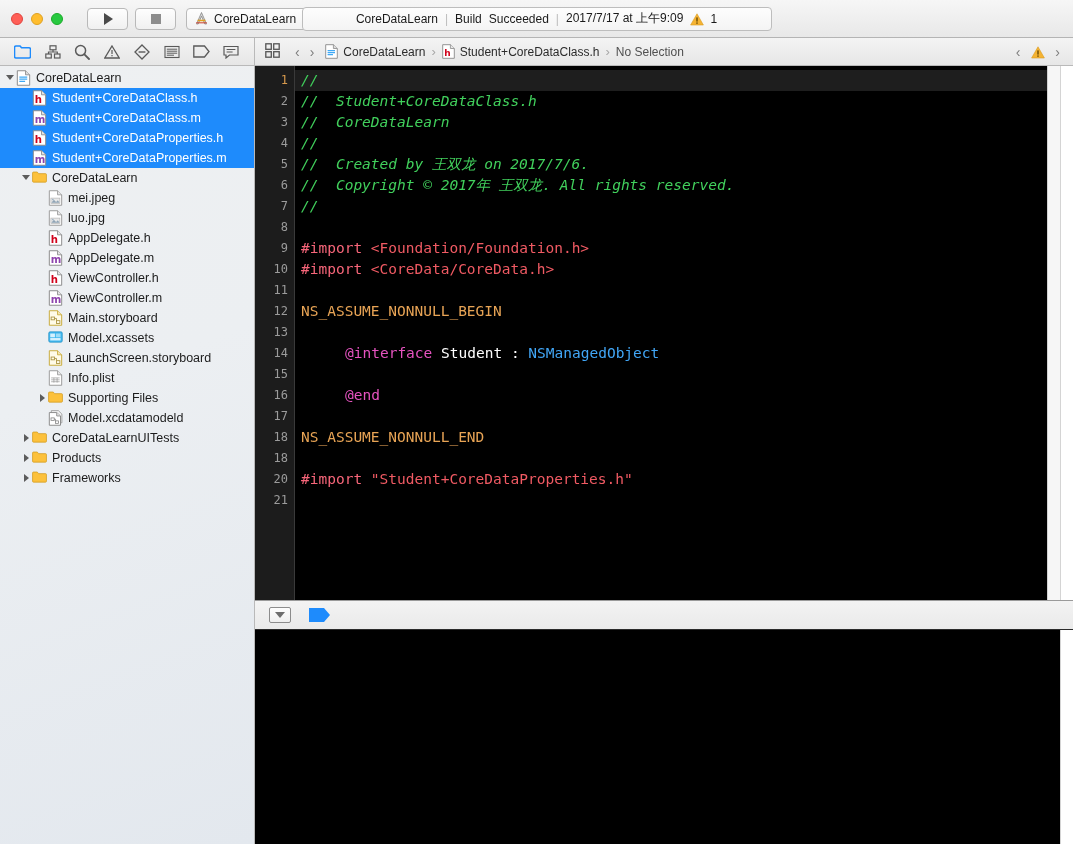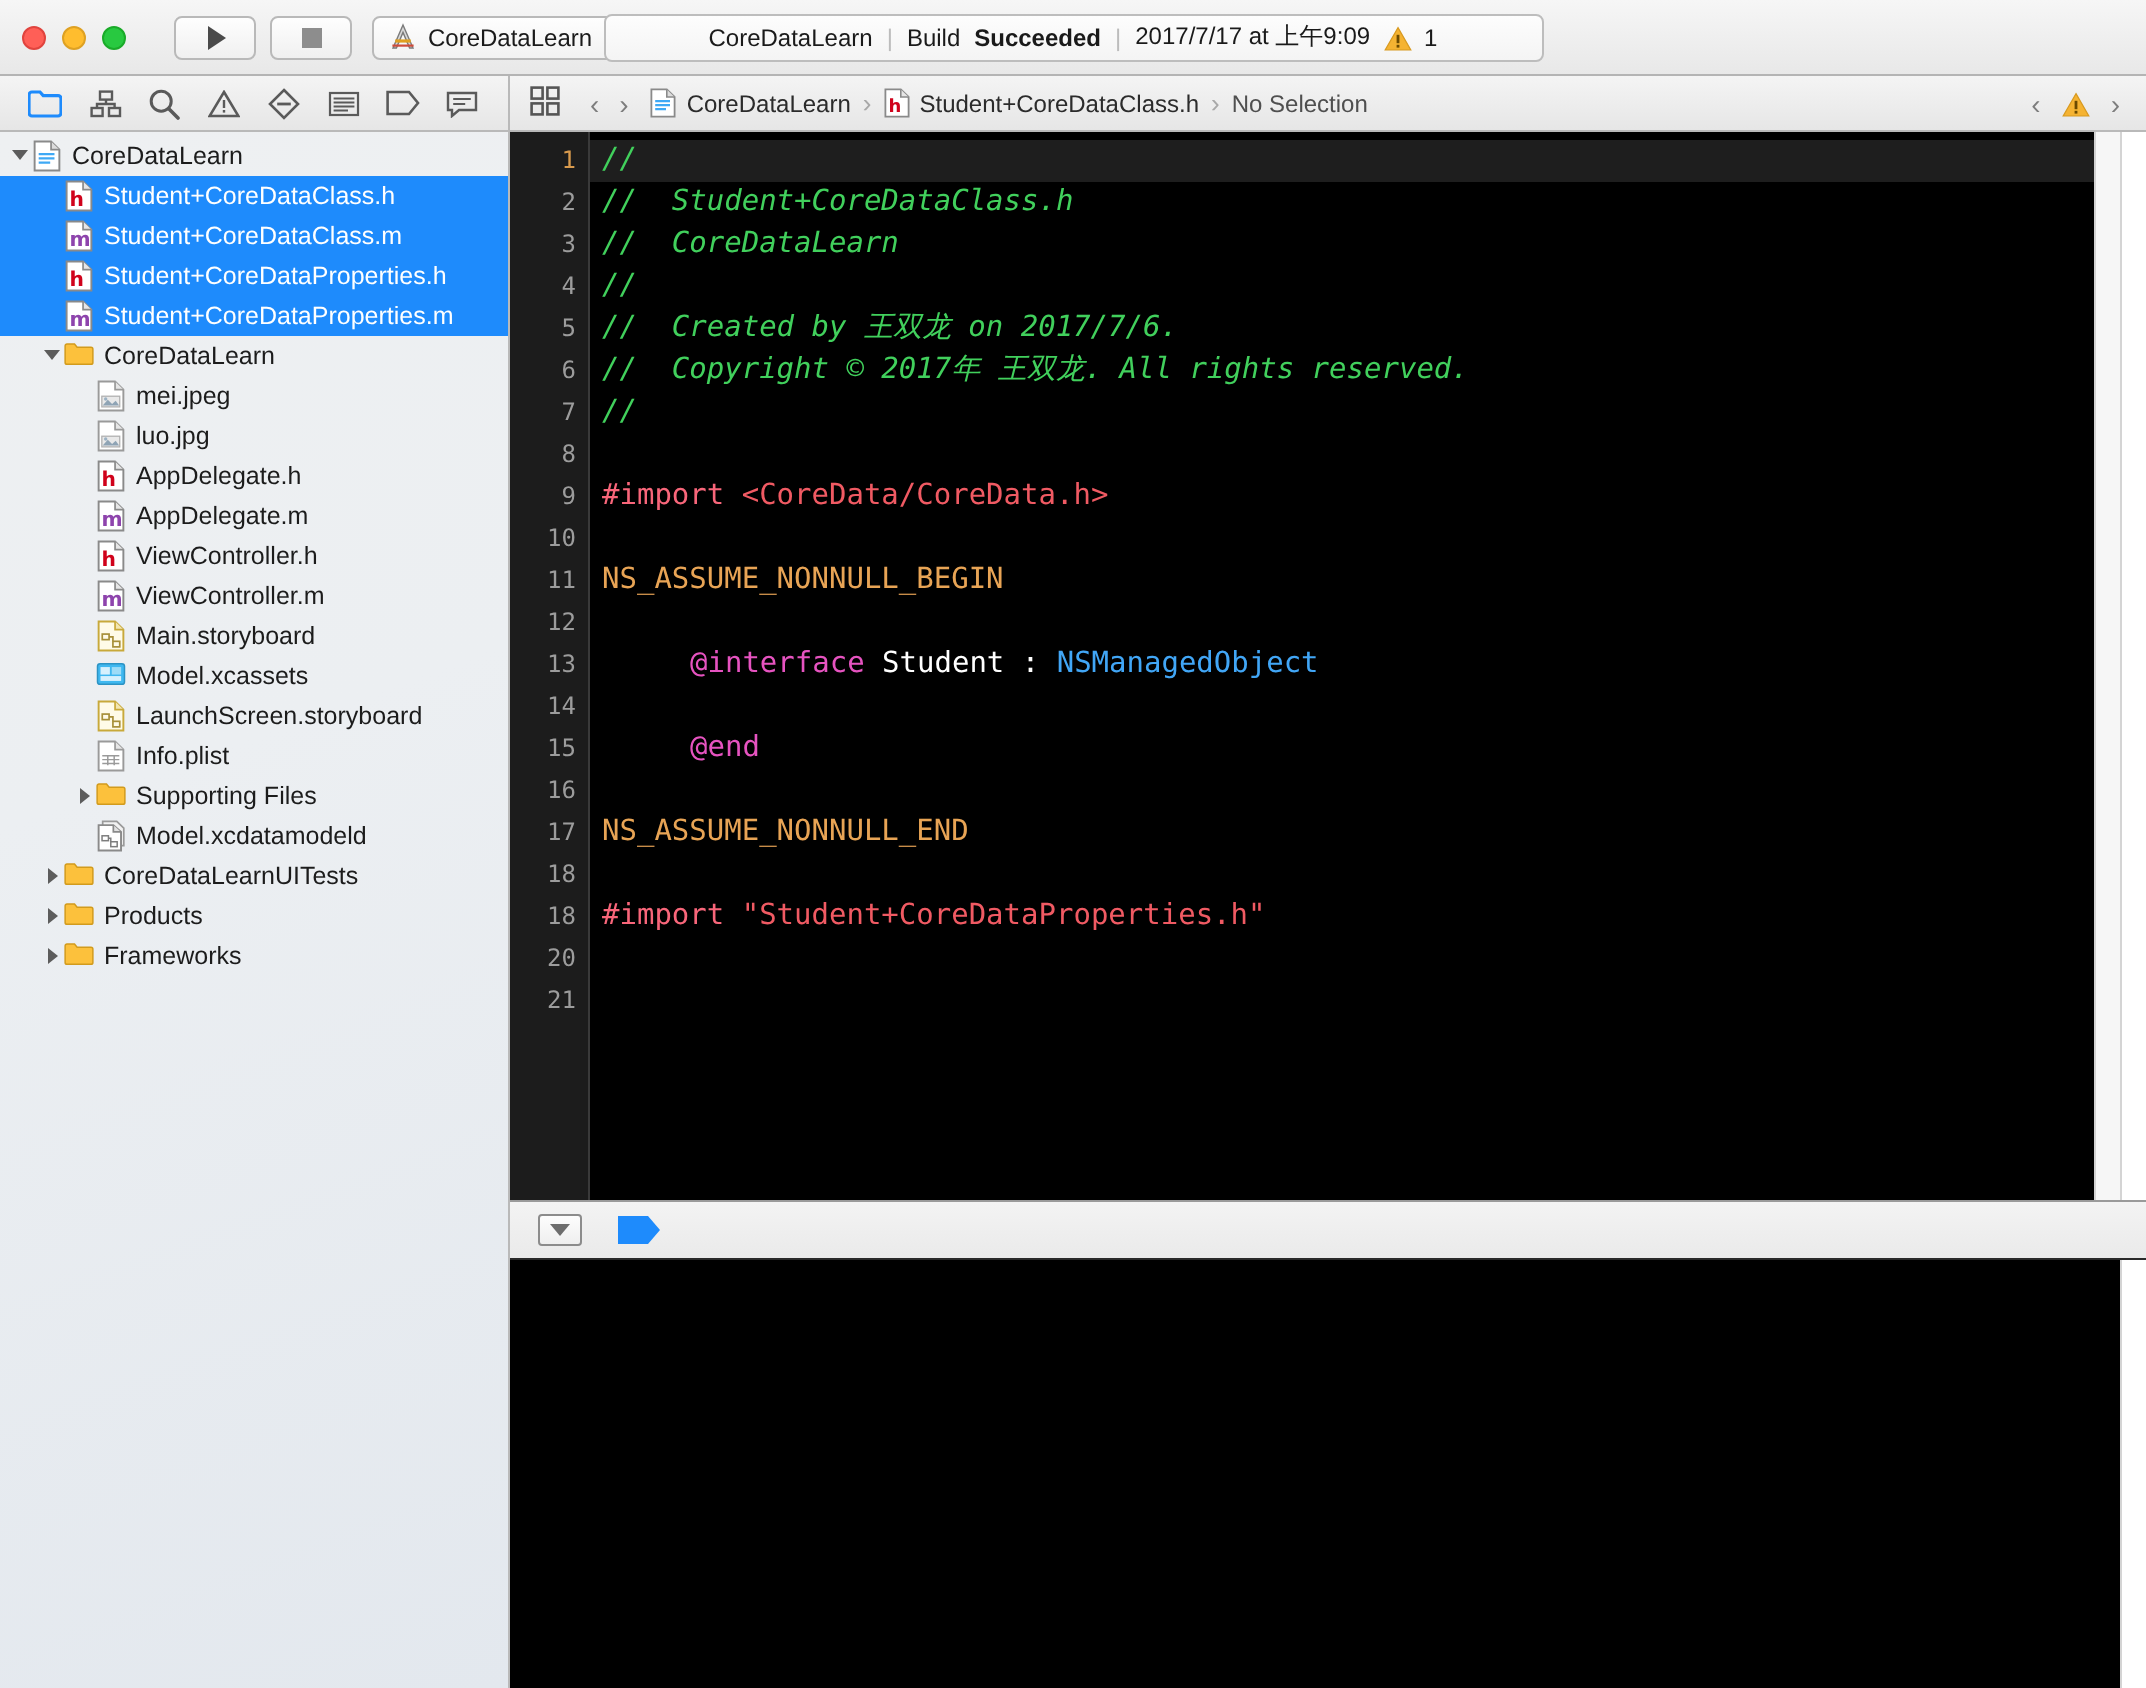--- a/index.html
+++ b/index.html
@@ -56,21 +56,21 @@
 
   #status-box {
     position: absolute; left: 50%; transform: translateX(-50%);
     width: 470px; height: 24px;
     background: linear-gradient(#fdfdfd, #f4f4f4);
     border: 1px solid #bdbdbd; border-radius: 4px;
     display: flex; align-items: center; justify-content: center;
     font-size: 12px; color: #1a1a1a; gap: 7px;
   }
   #status-box .divider { color: #bcbcbc; }
-  #status-box .bold { font-weight: bold; }
+  #status-box .bold { font-weight: normal; }
   .warn-tri { position: relative; width: 13px; height: 12px; }
   .warn-tri svg { display:block; }
 
   
   #bar2 { height: 28px; display: flex; border-bottom: 1px solid #b9b9b9; background:#ececec; }
   #nav-tabs {
     width: 255px; height: 100%;
     background: linear-gradient(#f4f4f4, #e6e6e6);
     display: flex; align-items: center; justify-content: space-around;
     padding: 0 8px; border-right: 1px solid #b9b9b9;
@@ -637,20 +637,21 @@
           </div>
         <div id="code">
             <div class="cl current"><span class="t-comment">//</span></div>
             <div class="cl"><span class="t-comment">//  Student+CoreDataClass.h</span></div>
             <div class="cl"><span class="t-comment">//  CoreDataLearn</span></div>
             <div class="cl"><span class="t-comment">//</span></div>
             <div class="cl"><span class="t-comment">//  Created by 王双龙 on 2017/7/6.</span></div>
             <div class="cl"><span class="t-comment">//  Copyright © 2017年 王双龙. All rights reserved.</span></div>
             <div class="cl"><span class="t-comment">//</span></div>
             <div class="cl">&nbsp;</div>
+            <div class="cl"><span class="t-pre">#import </span><span class="t-str">&lt;Foundation/Foundation.h&gt;</span></div>
             <div class="cl"><span class="t-pre">#import </span><span class="t-str">&lt;CoreData/CoreData.h&gt;</span></div>
             <div class="cl">&nbsp;</div>
             <div class="cl"><span class="t-macro">NS_ASSUME_NONNULL_BEGIN</span></div>
             <div class="cl">&nbsp;</div>
             <div class="cl"><span class="t-kw">@interface</span><span class="t-plain"> Student : </span><span class="t-type">NSManagedObject</span></div>
             <div class="cl">&nbsp;</div>
             <div class="cl"><span class="t-kw">@end</span></div>
             <div class="cl">&nbsp;</div>
             <div class="cl"><span class="t-macro">NS_ASSUME_NONNULL_END</span></div>
             <div class="cl">&nbsp;</div>

